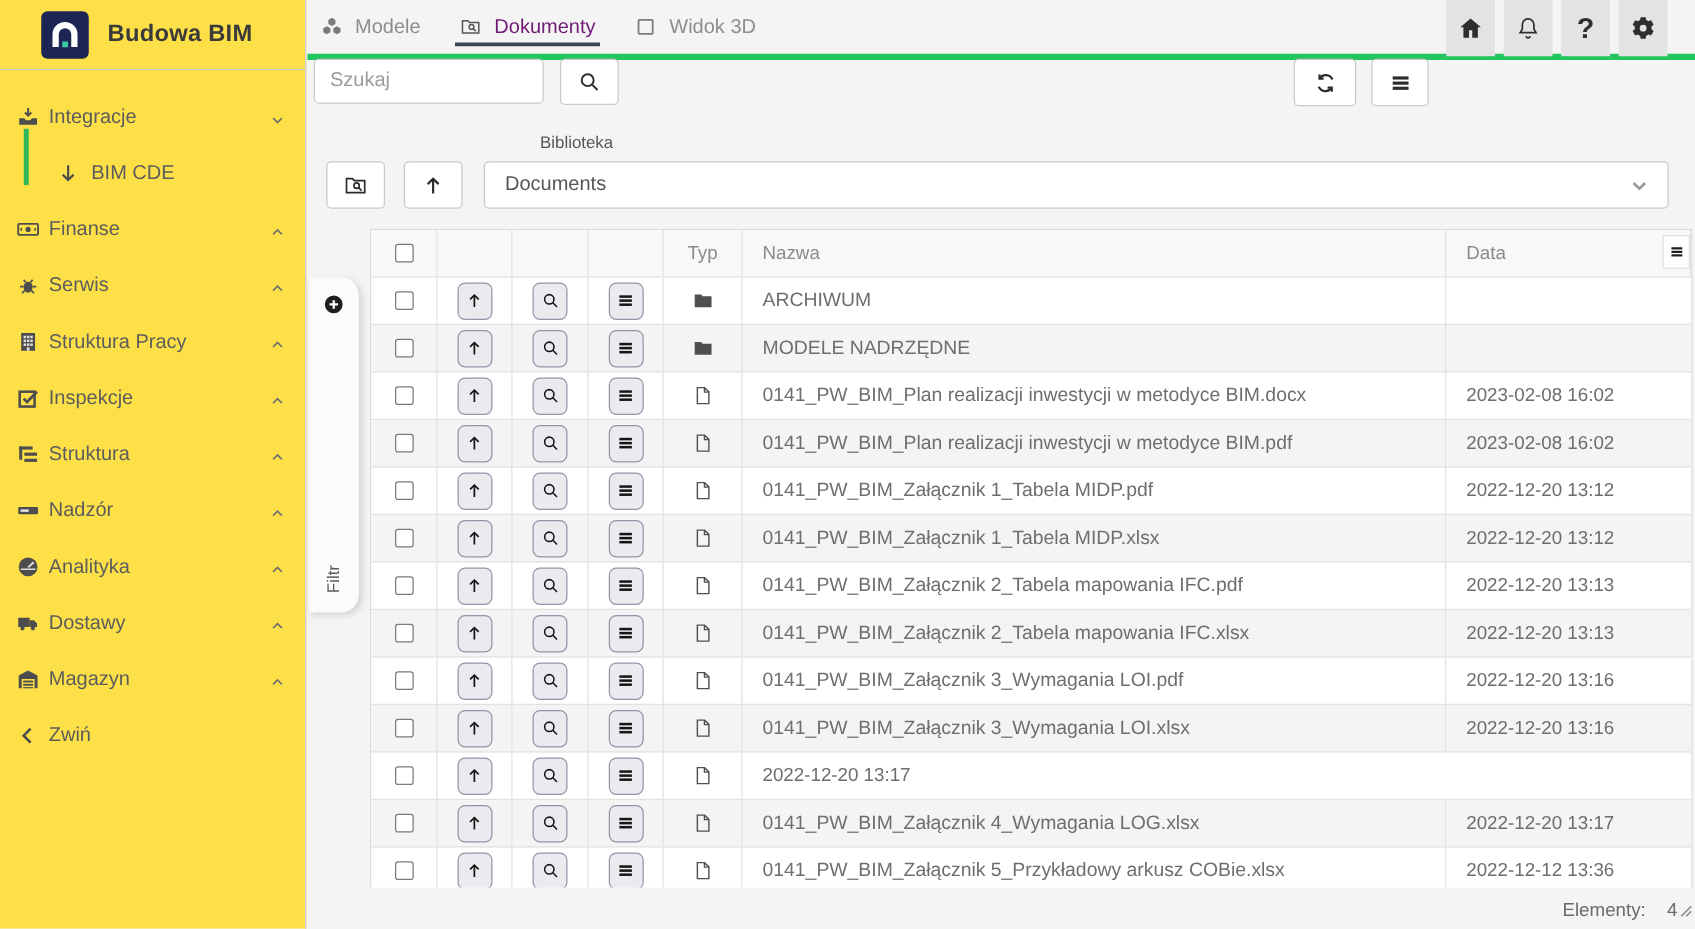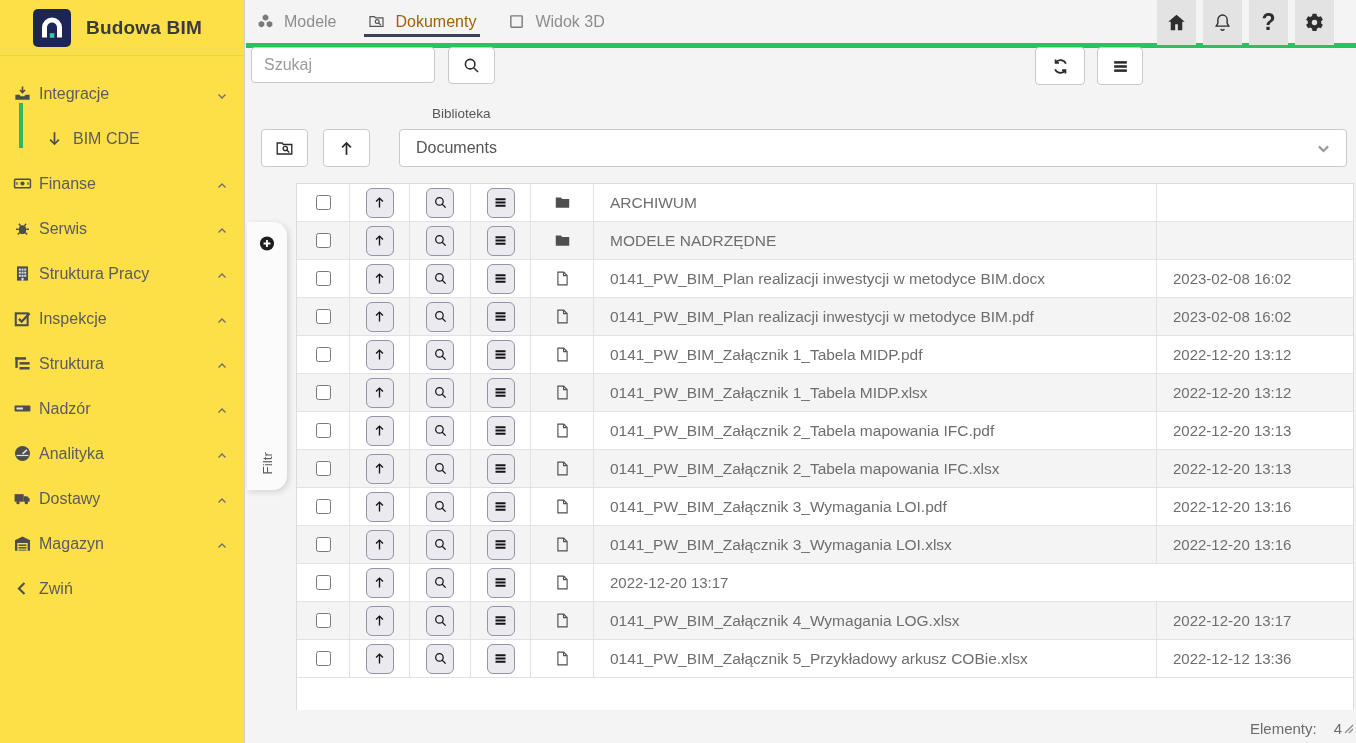--- a/index.html
+++ b/index.html
@@ -48,21 +48,21 @@
     display:flex; align-items:stretch;
   }
   .tab-bar { display:flex; align-items:stretch; padding-left:7px; }
   .tab {
     position:relative; display:flex; align-items:center; gap:10px;
     padding:0 4px; margin-right:24px; cursor:pointer;
     font-size:16px; color:#8d8d8d;
   }
   .tab .tab-icon { color:#7a7a7a; }
   .tab .tab-icon svg { width:17px; height:17px; }
-  .tab.active { color:#a16207; }
+  .tab.active { color:#701a75; }
   .tab.active .tab-icon { color:#555; }
   .tab.active::after {
     content:""; position:absolute; left:0; right:0; bottom:6px; height:3px; background:#3c4257;
   }
   .topbar-actions { position:absolute; right:22px; top:0; height:46px; display:flex; gap:7px; }
   .top-icon-btn {
     width:39px; height:45px; background:#e3e3e3; display:flex;
     align-items:center; justify-content:center; cursor:pointer; color:#2e2e2e;
   }
   .top-icon-btn svg { width:21px; height:21px; }
@@ -85,21 +85,21 @@
   .refresh-btn { position:absolute; left:789px; top:47px; width:50px; height:38px; }
   .menu-btn    { position:absolute; left:851px; top:47px; width:46px; height:38px; }
 
   
   .library-label { position:absolute; left:141px; top:106px; font-size:13.5px; color:#565656;margin-left:45px; }
   .folder-btn { position:absolute; left:15px; top:129px; width:47px; height:38px; }
   .uplevel-btn { position:absolute; left:77px; top:129px; width:47px; height:38px; }
   .select {
     position:absolute; left:141px; top:129px; width:948px; height:38px;
     background:#fff; border:1px solid #c9c9c9; border-radius:4px;
-    display:flex; align-items:center; padding:0 14px 0 16px; cursor:pointer;margin-left:12px;
+    display:flex; align-items:center; padding:0 14px 0 16px; cursor:pointer;
   }
   .select-value { flex:1; font-size:16px; color:#555; }
   .select-chevron { color:#9a9a9a; }
   .select-chevron svg { width:17px; height:17px; }
 
   
   .filter-panel {
     position:absolute; left:1px; top:222px; width:40px; height:268px;
     background:#fbfbfb; border-radius:0 14px 14px 0;
     box-shadow:2px 2px 6px rgba(0,0,0,.14);
@@ -470,20 +470,38 @@
     <span class="icon add-filter-button">
         <svg viewBox="0 0 24 24">
           <circle cx="12" cy="12" r="10" fill="#1e1e1e"></circle>
           <path d="M12 7.2v9.6M7.2 12h9.6" stroke="#ffffff" stroke-width="2.6"></path>
         </svg>
       </span>
     <span class="filter-label">Filtr</span>
   </div>
 
   <div class="table-wrap">
+    <div class="thead">
+      <div class="cell">
+        <span class="cb"></span>
+      </div>
+      <div class="cell"></div>
+      <div class="cell"></div>
+      <div class="cell"></div>
+      <div class="cell">Typ</div>
+      <div class="cell name">Nazwa</div>
+      <div class="cell date">Data</div>
+      <div class="column-menu-button">
+          <svg viewBox="0 0 24 24" fill="currentColor">
+            <rect x="4" y="5.2" width="16" height="3.2"></rect>
+            <rect x="4" y="10.4" width="16" height="3.2"></rect>
+            <rect x="4" y="15.6" width="16" height="3.2"></rect>
+          </svg>
+        </div>
+    </div>
     <div>
         <div class="trow">
           <div class="cell">
             <span class="cb"></span>
           </div>
           <div class="cell">
             <div class="row-btn">
               <span class="icon">
                 <svg viewBox="0 0 24 24" fill="none" stroke="currentColor" stroke-width="2.2">
                   <path d="M12 20V5"></path>

